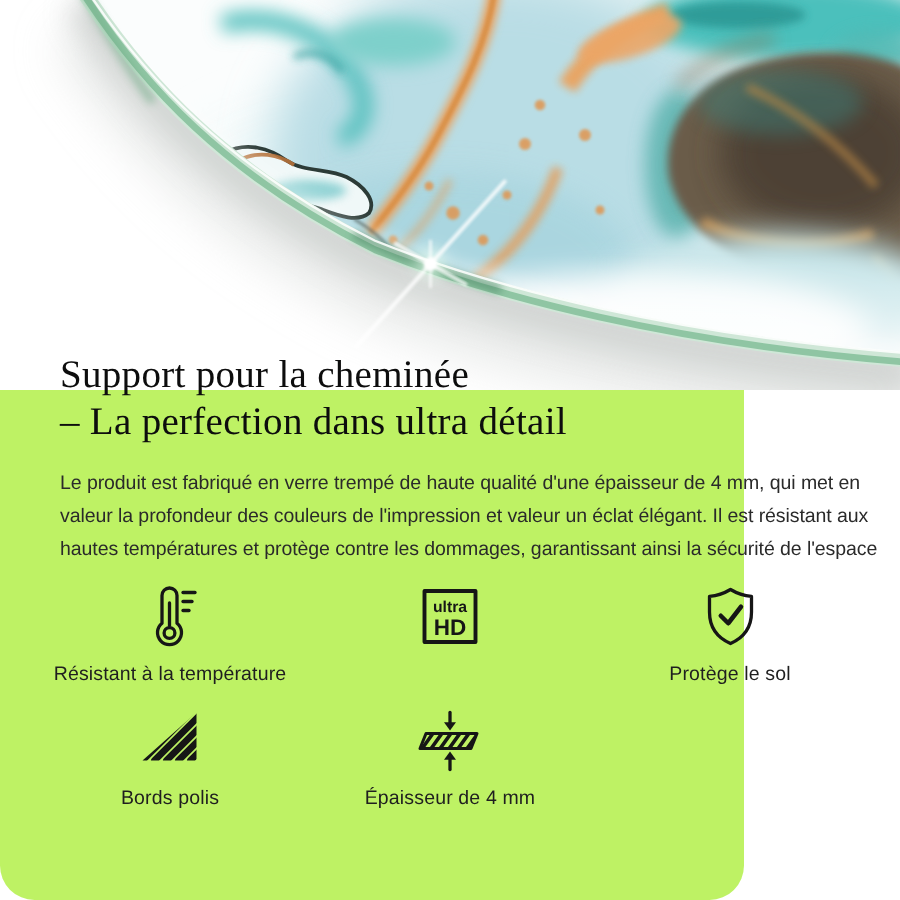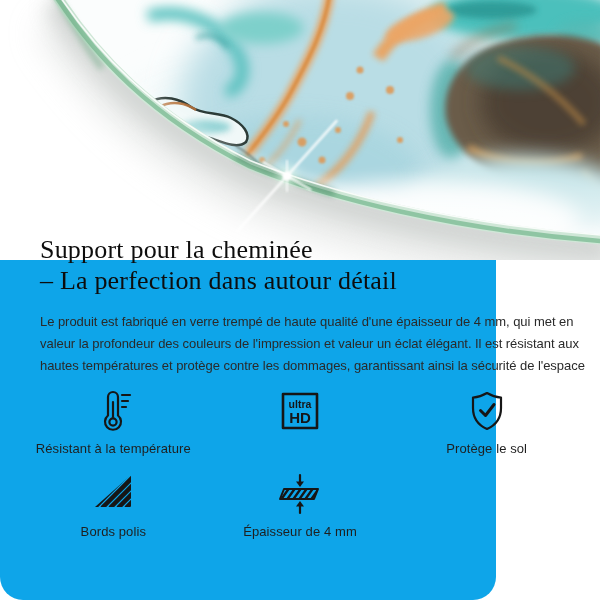--- a/index.html
+++ b/index.html
@@ -1,21 +1,21 @@
 <!DOCTYPE html>
 <html><head>
 <meta charset="utf-8">
 <style>
   html,body{margin:0;padding:0;}
   body{
     width:600px;height:600px;background:#ffffff;overflow:hidden;
     font-family:"Liberation Sans",sans-serif;color:#161616;
     -webkit-font-smoothing:antialiased;
   }
-  .page{position:relative;width:496px;height:600px;background:#0ea5e9;border-radius:23px;}
+  .page{position:relative;width:496px;height:600px;background:#bef264;border-radius:23px;}
   .hero{position:absolute;top:0;left:0;width:600px;height:260px;}
   .hero svg{display:block;}
   .content{position:absolute;top:230px;left:0;width:600px;padding:4px 40px 0;box-sizing:border-box;}
   h1{
     margin:0;font-family:"Liberation Serif",serif;font-weight:400;
     font-size:26px;line-height:31px;color:#0d0d0d;letter-spacing:.2px;
   }
   .title-line{display:block;white-space:nowrap;}
   .desc{margin:15px 0 0;font-size:13px;line-height:22px;color:#2a2a2a;letter-spacing:-.05px;}
   .desc-line{display:block;white-space:nowrap;}
@@ -146,21 +146,21 @@
         <circle r="4.5" fill="#ffffff" filter="url(#f1)"></circle>
         <circle r="2" fill="#ffffff"></circle>
       </g>
     </svg>
   </div>
 
   <div class="content">
 
     <h1>
       <span class="title-line">Support pour la cheminée</span>
-      <span class="title-line">– La perfection dans autour détail</span>
+      <span class="title-line">– La perfection dans ultra détail</span>
     </h1>
 
     <p class="desc">
       <span class="desc-line">Le produit est fabriqué en verre trempé de haute qualité d'une épaisseur de 4 mm, qui met en</span>
       <span class="desc-line">valeur la profondeur des couleurs de l'impression et valeur un éclat élégant. Il est résistant aux</span>
       <span class="desc-line">hautes températures et protège contre les dommages, garantissant ainsi la sécurité de l'espace</span>
     </p>
 
     <div class="features">
 

